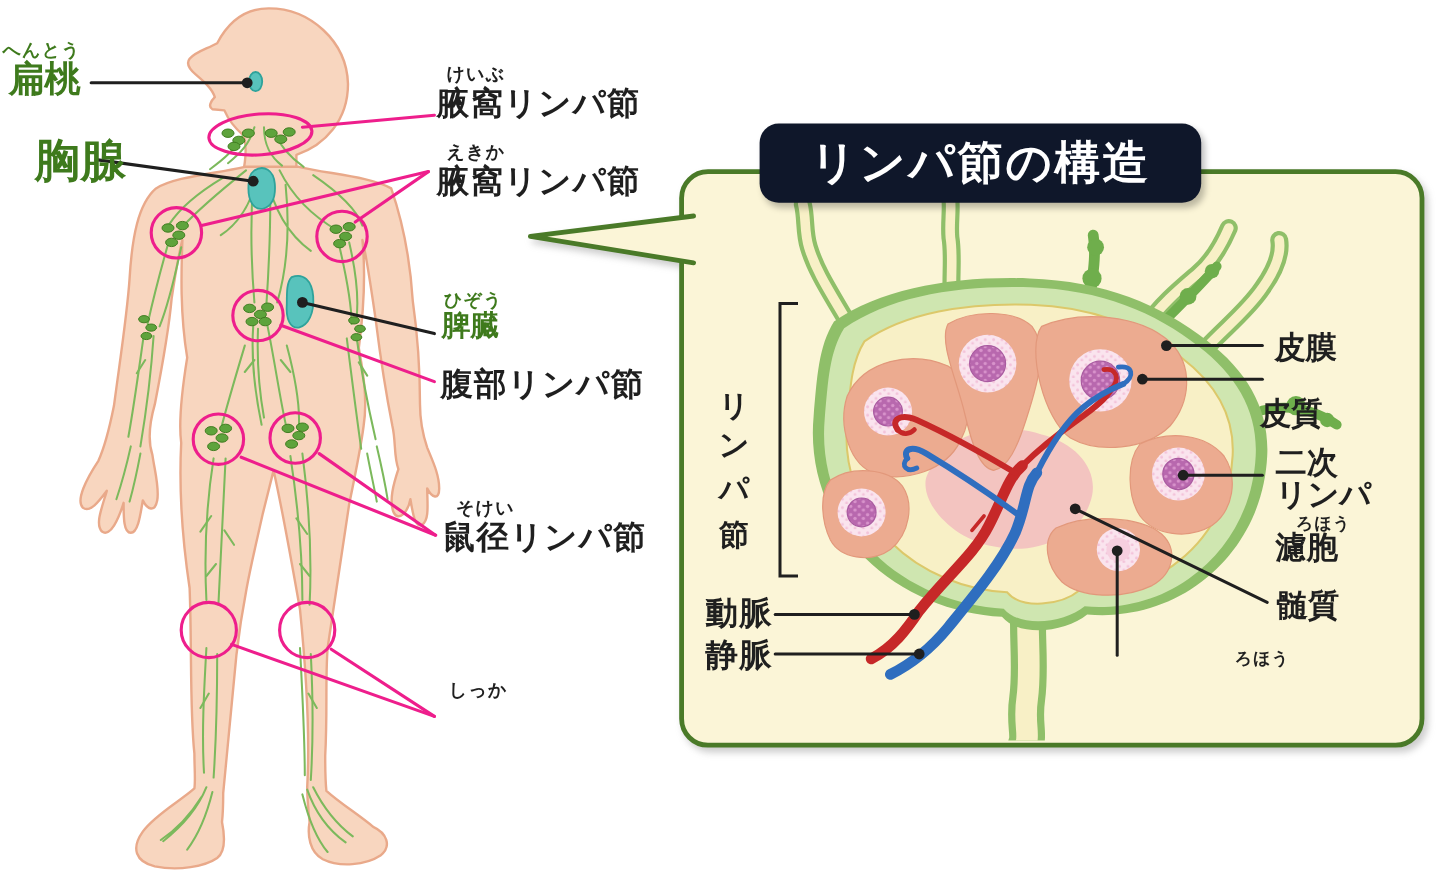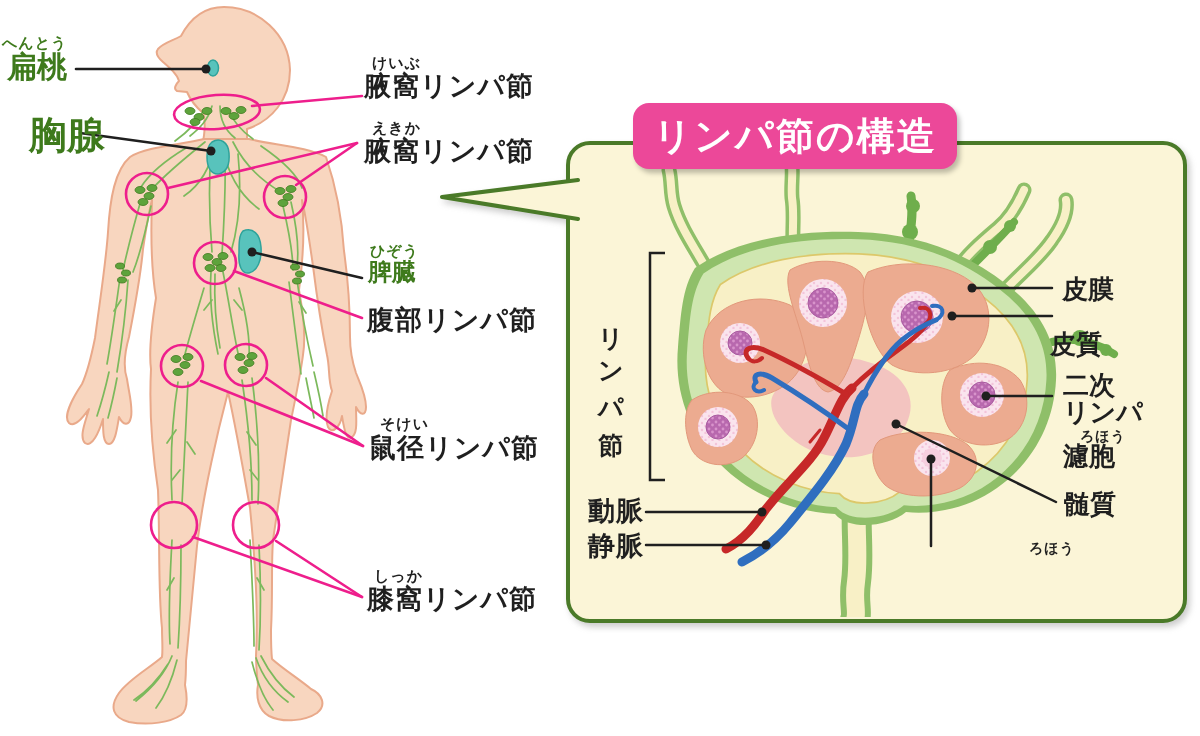--- a/index.html
+++ b/index.html
@@ -5,21 +5,21 @@
   html,body{margin:0;padding:0;background:#fff;}
   #stage{position:relative;width:1200px;height:736px;background:#ffffff;overflow:hidden;
          font-family:"Liberation Sans",sans-serif;}
   #scene{position:absolute;left:0;top:0;width:1200px;height:736px;}
   .lbl{position:absolute;white-space:nowrap;line-height:1.05;color:#1f1f1f;font-weight:600;}
   .furi{font-size:15px;letter-spacing:1px;}
   .main{font-size:27px;letter-spacing:1px;}
   .green{color:#3E7A1C;}
   .plabel{font-size:26px;}
   .pfuri{font-size:14px;letter-spacing:1px;}
-  #title-box{position:absolute;left:633px;top:103px;width:324px;height:66px;background:#ec4899;
+  #title-box{position:absolute;left:633px;top:103px;width:368px;height:66px;background:#0f172a;
      border-radius:16px;color:#ffffff;font-size:38px;font-weight:bold;text-align:center;
      line-height:66px;letter-spacing:2px;box-shadow:3px 4px 5px rgba(0,0,0,0.25);}
   .vertical{writing-mode:vertical-rl;text-orientation:upright;letter-spacing:6px;font-size:25px;}
   .bubble{filter:drop-shadow(3px 4px 3px rgba(110,110,110,0.35));}
 </style>
 </head>
 <body>
 
 <div id="stage">
 
@@ -316,21 +316,20 @@
 
 <div class="lbl furi green" style="left:370px;top:243px;">ひぞう</div>
 <div class="lbl green" style="left:368px;top:259px;font-size:24px;">脾臓</div>
 
 <div class="lbl main" style="left:367px;top:306px;">腹部リンパ節</div>
 
 <div class="lbl furi" style="left:380px;top:416px;">そけい</div>
 <div class="lbl main" style="left:369px;top:434px;">鼠径リンパ節</div>
 
 <div class="lbl furi" style="left:374px;top:568px;">しっか</div>
-<div class="lbl main" style="left:367px;top:585px;">膝窩リンパ節</div>
 
 <div class="lbl vertical" style="left:598px;top:310px;">リンパ節</div>
 <div class="lbl plabel" style="left:1062px;top:276px;">皮膜</div>
 <div class="lbl plabel" style="left:1050px;top:303px;margin-top:28px;">皮質</div>
 <div class="lbl plabel" style="left:1063px;top:372px;">二次</div>
 <div class="lbl plabel" style="left:1063px;top:399px;">リンパ</div>
 <div class="lbl pfuri" style="left:1080px;top:429px;">ろほう</div>
 <div class="lbl plabel" style="left:1063px;top:443px;">濾胞</div>
 <div class="lbl plabel" style="left:1064px;top:491px;">髄質</div>
 <div class="lbl pfuri" style="left:1029px;top:541px;">ろほう</div>

